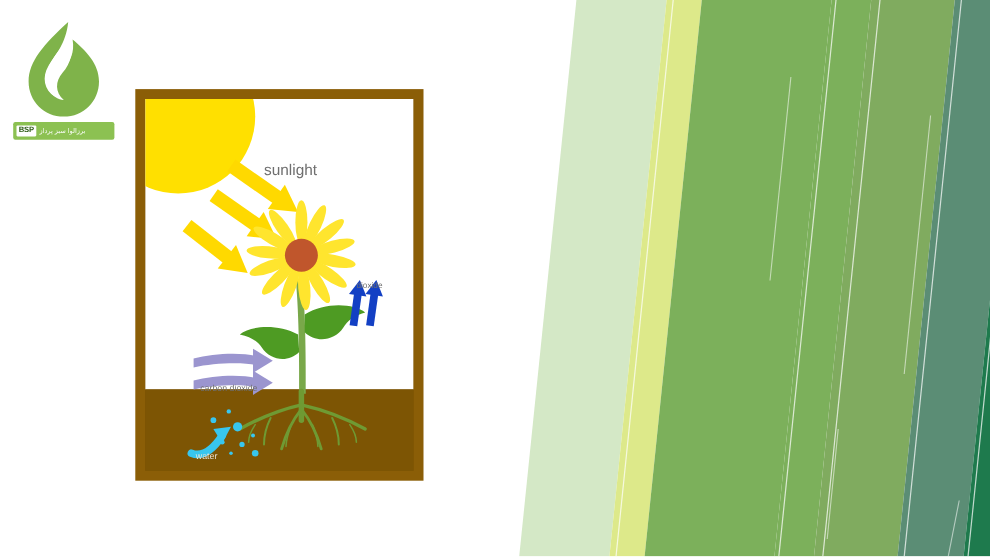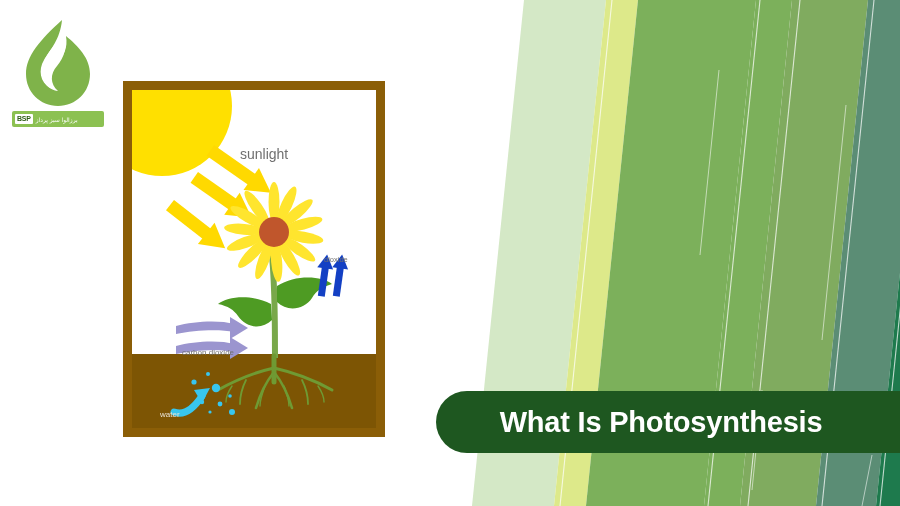--- a/index.html
+++ b/index.html
@@ -108,21 +108,21 @@
 
   .illus-label {
     position: absolute;
     font-family: "Liberation Sans", sans-serif;
     color: #808080;
     white-space: nowrap;
   }
   #label-sunlight { left: 108px; top: 56px; font-size: 14px; color: #6f6f6f; }
   #label-oxygen   { left: 192px; top: 165px; font-size: 7.5px; color: #6f6f6f; }
   #label-co2      { left: 50px;  top: 258px; font-size: 8px;   color: #6f6f6f; }
-  #label-water    { left: 28px;  top: 320px; font-size: 8px;   color: #e9e3d6; }
+  #label-water    { left: 46px;  top: 320px; font-size: 8px;   color: #e9e3d6; }
 
   
   #title-banner {
     position: absolute;
     left: 436px;
     top: 391px;
     width: 464px;
     height: 62px;
     background: #1e5720;
     border-top-left-radius: 31px;
@@ -301,17 +301,14 @@
         </g>
       </svg>
 
       <span class="illus-label" id="label-sunlight">sunlight</span>
       <span class="illus-label" id="label-oxygen">dioxide</span>
       <span class="illus-label" id="label-co2">carbon dioxide</span>
       <span class="illus-label" id="label-water">water</span>
     </div>
   </div>
 
-  <div id="title-banner">
-    <span id="title-text">What Is Photosynthesis</span>
-  </div>
 
 </div>
 
 </body></html>

